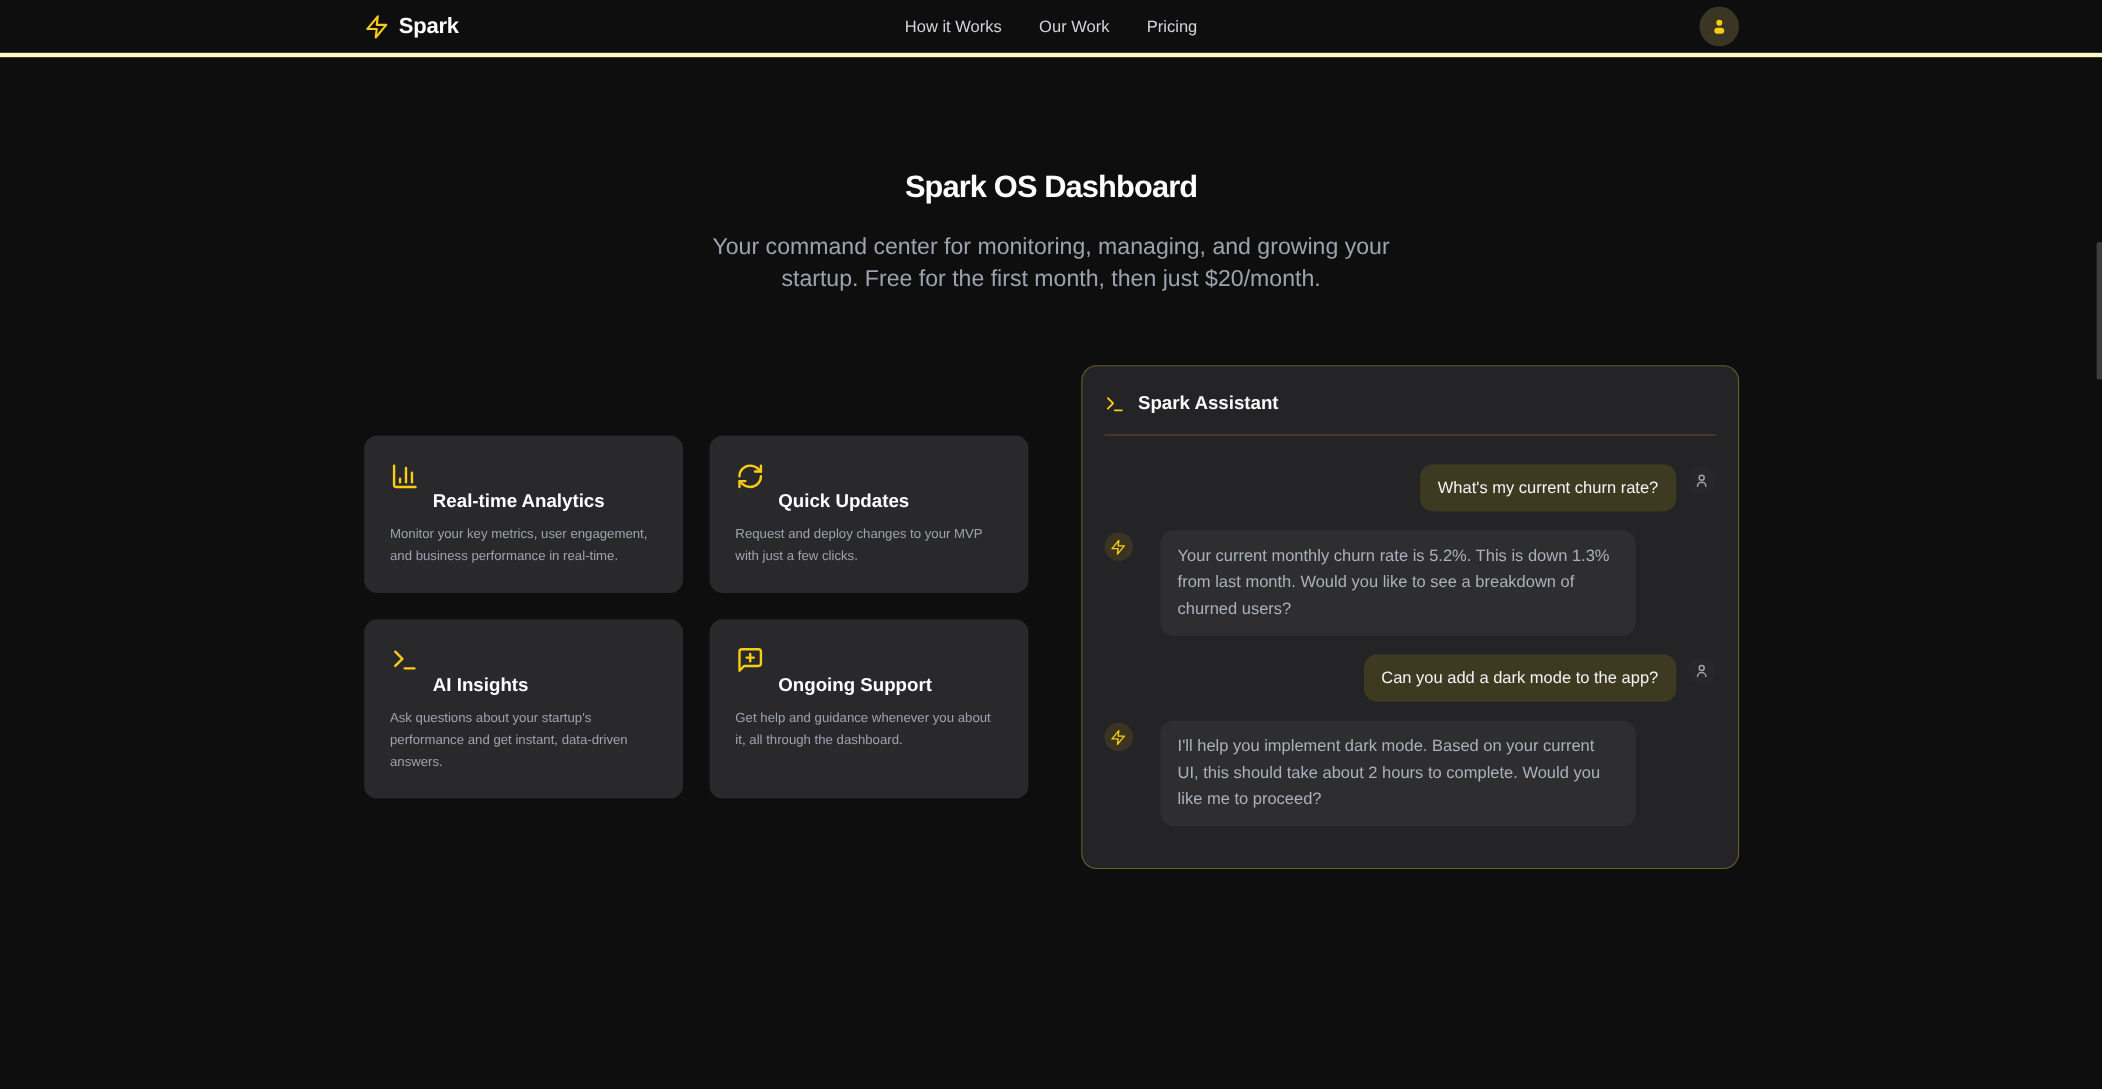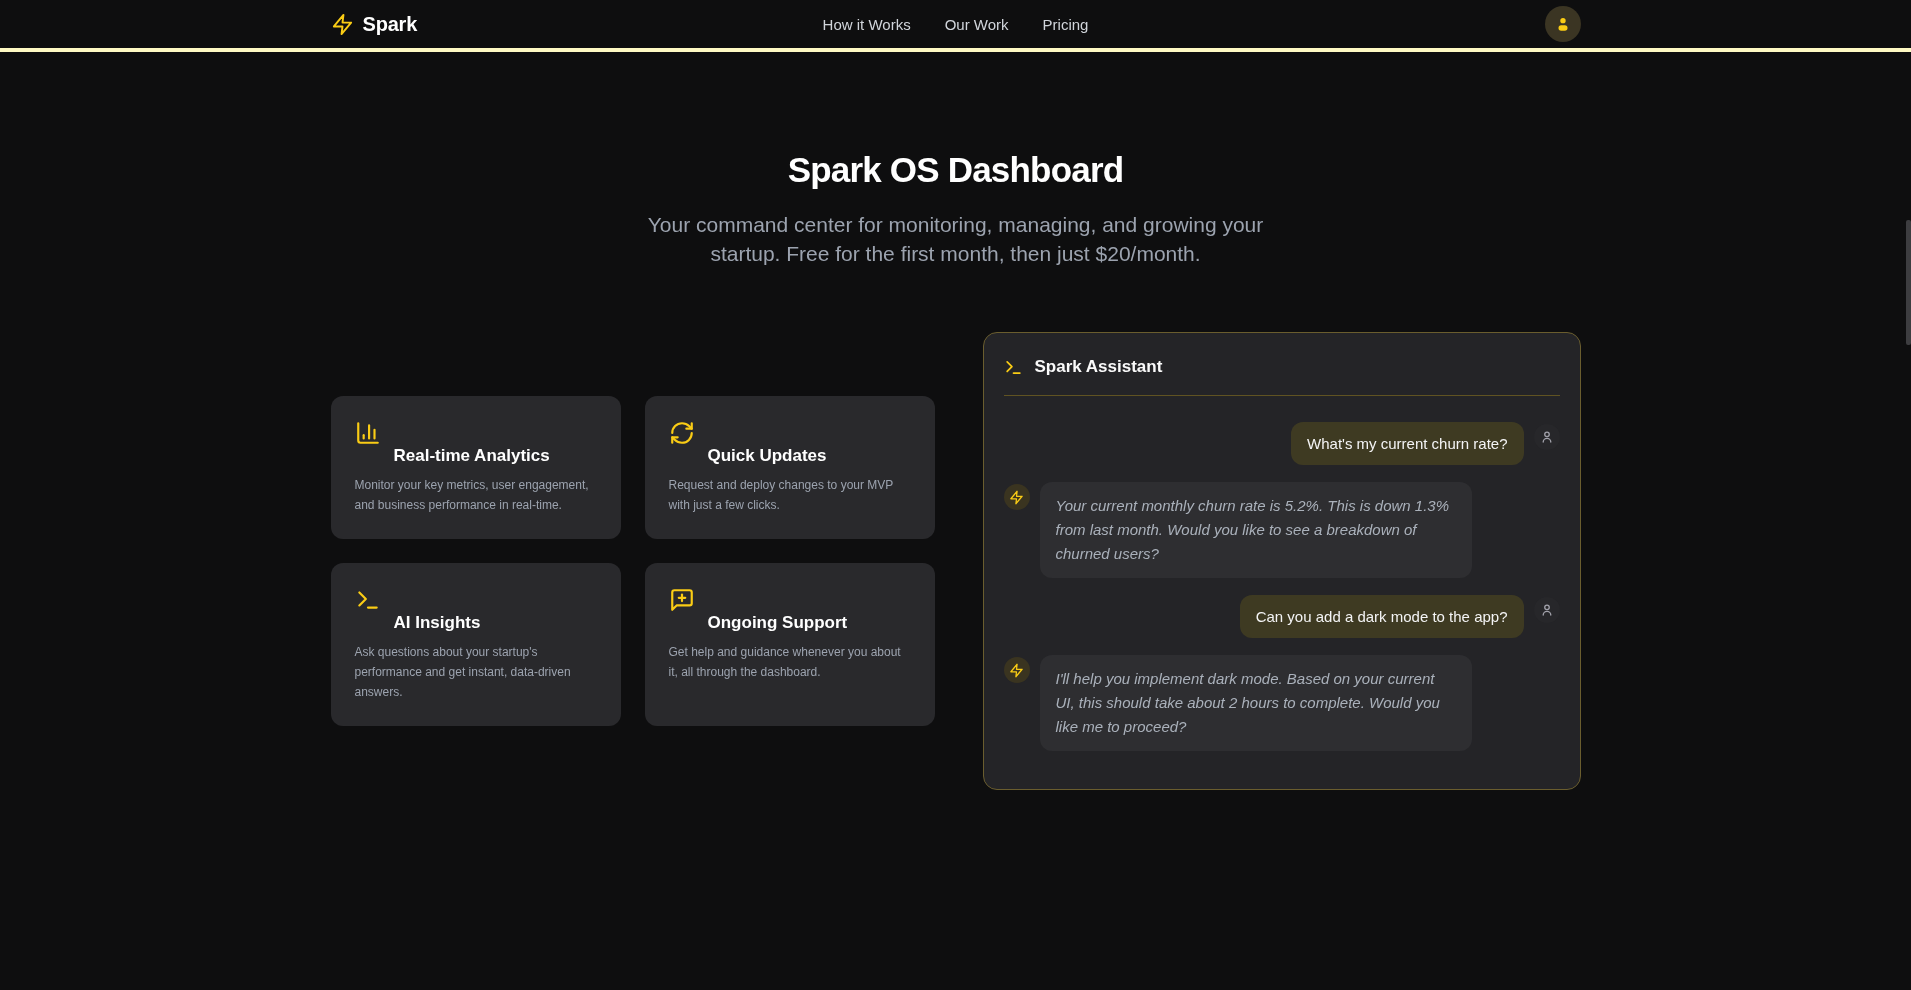--- a/index.html
+++ b/index.html
@@ -39,21 +39,21 @@
     color:var(--nav-link);font-size:15px;text-decoration:none;cursor:pointer;white-space:nowrap;
   }
   .avatar-btn{
     width:36px;height:36px;border-radius:50%;border:none;cursor:pointer;
     background:#3b3523;display:flex;align-items:center;justify-content:center;
   }
 
   
   .hero{padding-top:94px;text-align:center;}
   .hero h1{
-    font-size:35px;line-height:48px;font-weight:700;color:#fff;letter-spacing:-0.8px;
+    font-size:28px;line-height:48px;font-weight:700;color:#fff;letter-spacing:-0.8px;
   }
   .hero .subtitle{
     margin:16px auto 0;max-width:672px;
     font-size:21px;line-height:29px;color:var(--muted-text);
   }
 
   
   .content-row{
     width:1250px;margin:64px auto 0;
     display:flex;justify-content:space-between;align-items:center;
@@ -82,28 +82,28 @@
   .chat-divider{margin-top:18px;border-top:1px solid rgba(250,204,21,0.28);}
   .chat-messages{margin-top:26px;display:flex;flex-direction:column;gap:17px;}
   .msg-row{display:flex;gap:10px;}
   .msg-row.user{justify-content:flex-end;}
   .mini-avatar{
     width:26px;height:26px;border-radius:50%;flex-shrink:0;
     display:flex;align-items:center;justify-content:center;margin-top:2px;
   }
   .user-avatar{background:#27272a;color:#a1a1aa;}
   .bot-avatar{background:#3a3420;color:var(--accent);}
-  .bubble{border-radius:12px;font-size:15px;}
+  .bubble{border-radius:12px;font-size:15px;margin-left:15px;}
   .user-bubble{
     background:#3e3a22;color:#f4f4f5;
     padding:13px 16px;max-width:430px;white-space:nowrap;
   }
   .bot-bubble{
     background:#2e2e31;color:#aab1bb;
-    padding:12px 16px;line-height:24px;max-width:432px;font-style:italic;
+    padding:12px 16px;line-height:24px;max-width:432px;
   }
 
   
   .scrollbar{position:absolute;top:0;right:0;width:5px;height:990px;}
   .scrollbar .thumb{
     position:absolute;top:220px;right:0;width:5px;height:125px;
     background:#3d3d40;border-radius:2px;
   }
 </style>
 </head>

